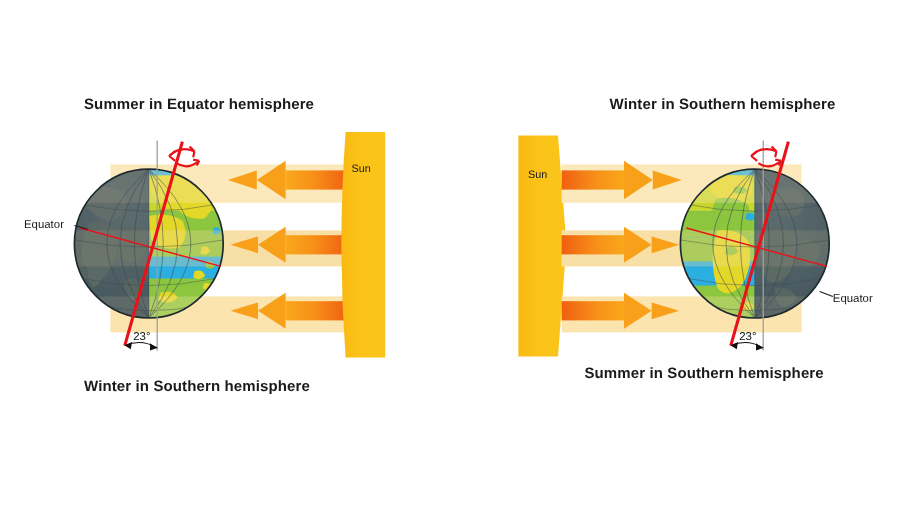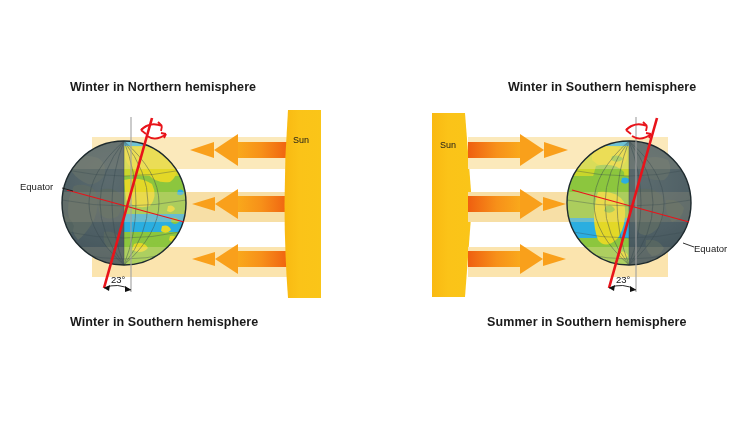--- a/index.html
+++ b/index.html
@@ -25,21 +25,21 @@
     font-family: "Liberation Sans", sans-serif;
     font-size: 12.5px;
     font-weight: bold;
     color: #1a1a1a;
     white-space: nowrap;
     letter-spacing: 0.1px;
   }
   .cap-tl { left: 70px;  top: 80px; }
   .cap-bl { left: 70px;  top: 315px; }
   .cap-tr { left: 508px; top: 80px; }
-  .cap-br { left: 487px; top: 315px; }
+  .cap-br { left: 487px; top: 304px; }
 
   .svglabel {
     font-family: "Liberation Sans", sans-serif;
     font-size: 9.5px;
     fill: #1a1a1a;
   }
   .svglabel-sun {
     font-family: "Liberation Sans", sans-serif;
     font-size: 9px;
     fill: #1a1a1a;
@@ -48,21 +48,21 @@
     font-family: "Liberation Sans", sans-serif;
     font-size: 9.5px;
     fill: #111111;
   }
 </style>
 </head>
 <body>
 
 <div id="stage">
 
-  <div class="caption cap-tl">Winter in Northern hemisphere</div>
+  <div class="caption cap-tl">Summer in Equator hemisphere</div>
   <div class="caption cap-bl">Winter in Southern hemisphere</div>
   <div class="caption cap-tr">Winter in Southern hemisphere</div>
   <div class="caption cap-br">Summer in Southern hemisphere</div>
 
   <svg width="750" height="422" viewBox="0 0 750 422" style="position:absolute;left:0;top:0">
     <defs>
 
       <radialGradient id="gNight" cx="38%" cy="32%" r="78%">
         <stop offset="0%" stop-color="#7E8C8A"></stop>
         <stop offset="55%" stop-color="#5E7074"></stop>

